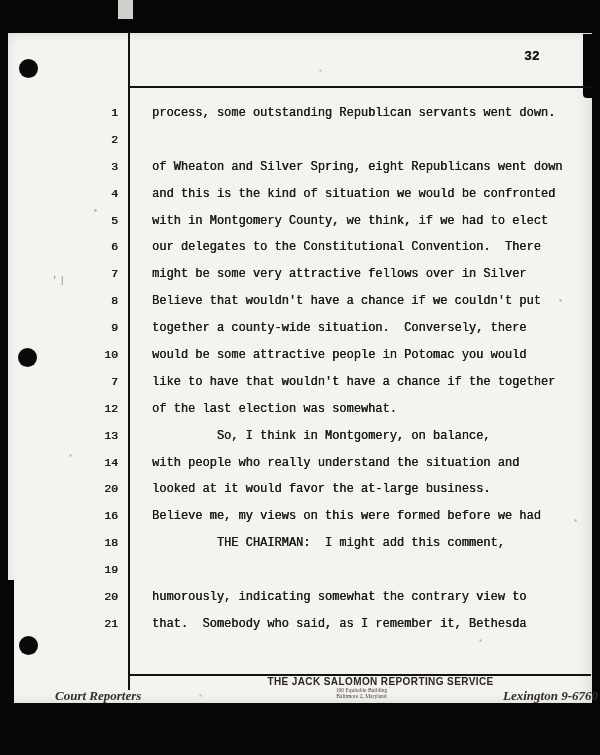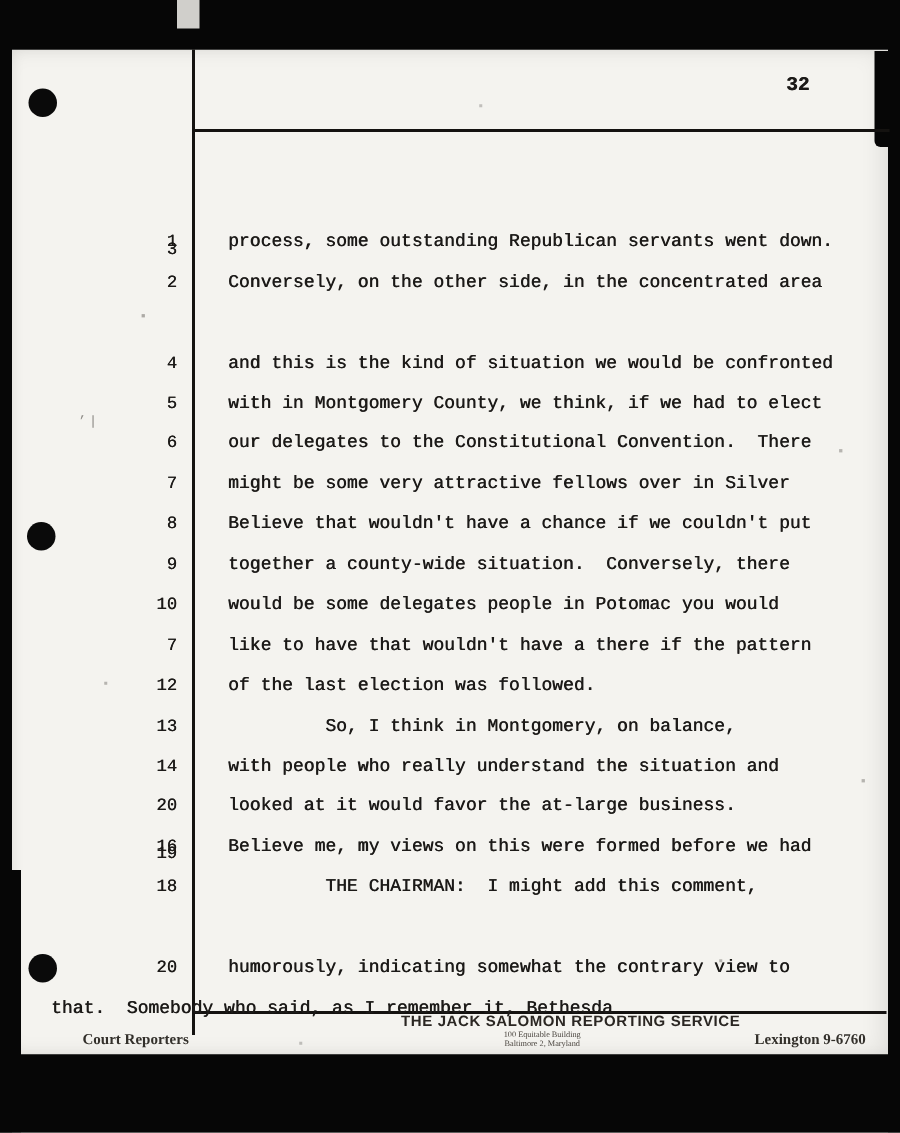--- a/index.html
+++ b/index.html
@@ -80,21 +80,20 @@
     text-align: right;
     font-size: 11.5px;
     text-shadow: 0.3px 0 0 currentColor;
   }
   .line-text {
     display: inline-block;
     padding-left: 34px;
     font-size: 12px;
     white-space: pre;
     text-shadow: 0.35px 0 0 currentColor;
-    margin-top: 48px;
   }
   
   .f-center {
     position: absolute;
     left: 130px; top: 676px;
     width: 463px;
     text-align: center;
     color: #2a2622;
   }
   .f-name {
@@ -109,22 +108,23 @@
     font-family: "Liberation Serif", "DejaVu Serif", serif;
     font-size: 5.5px;
     line-height: 6.2px;
     color: #4a453f;
     filter: blur(0.35px);
   }
   .f-left, .f-right {
     position: absolute;
     top: 688px;
     font-family: "Liberation Serif", "DejaVu Serif", serif;
+    font-style: italic;
     font-weight: bold;
-    font-size: 10px;
+    font-size: 13px;
     color: #33302b;
     filter: blur(0.25px);
     text-align: right;
   }
   .f-left  { left: 55px; }
   .f-right { left: 503px; }
   
   .speckles {
     position: absolute;
     left: 0; top: 0;
@@ -171,24 +171,24 @@
 
   <div class="pageno">32</div>
 
   <div class="lines">
       <div class="line-row">
         <span class="line-no">1</span>
         <span class="line-text">process, some outstanding Republican servants went down.</span>
       </div>
       <div class="line-row">
         <span class="line-no">2</span>
-        <span class="line-text">Conversely, on the other side, in the concentrated area</span>
       </div>
       <div class="line-row">
         <span class="line-no">3</span>
+        <span class="line-text">of Wheaton and Silver Spring, eight Republicans went down</span>
       </div>
       <div class="line-row">
         <span class="line-no">4</span>
         <span class="line-text">and this is the kind of situation we would be confronted</span>
       </div>
       <div class="line-row">
         <span class="line-no">5</span>
         <span class="line-text">with in Montgomery County, we think, if we had to elect</span>
       </div>
       <div class="line-row">
@@ -202,29 +202,29 @@
       <div class="line-row">
         <span class="line-no">8</span>
         <span class="line-text">Believe that wouldn't have a chance if we couldn't put</span>
       </div>
       <div class="line-row">
         <span class="line-no">9</span>
         <span class="line-text">together a county-wide situation.  Conversely, there</span>
       </div>
       <div class="line-row">
         <span class="line-no">10</span>
-        <span class="line-text">would be some delegates people in Potomac you would</span>
+        <span class="line-text">would be some attractive people in Potomac you would</span>
       </div>
       <div class="line-row">
         <span class="line-no">7</span>
-        <span class="line-text">like to have that wouldn't have a there if the pattern</span>
+        <span class="line-text">like to have that wouldn't have a chance if the together</span>
       </div>
       <div class="line-row">
         <span class="line-no">12</span>
-        <span class="line-text">of the last election was followed.</span>
+        <span class="line-text">of the last election was somewhat.</span>
       </div>
       <div class="line-row">
         <span class="line-no">13</span>
         <span class="line-text">         So, I think in Montgomery, on balance,</span>
       </div>
       <div class="line-row">
         <span class="line-no">14</span>
         <span class="line-text">with people who really understand the situation and</span>
       </div>
       <div class="line-row">
@@ -240,20 +240,21 @@
         <span class="line-text">         THE CHAIRMAN:  I might add this comment,</span>
       </div>
       <div class="line-row">
         <span class="line-no">19</span>
       </div>
       <div class="line-row">
         <span class="line-no">20</span>
         <span class="line-text">humorously, indicating somewhat the contrary view to</span>
       </div>
       <div class="line-row">
+        <span class="line-no">21</span>
         <span class="line-text">that.  Somebody who said, as I remember it, Bethesda</span>
       </div>
     </div>
 
   <div class="f-center">
     <div class="f-name">THE JACK SALOMON REPORTING SERVICE</div>
     <div class="f-addr">100 Equitable Building</div>
     <div class="f-addr">Baltimore 2, Maryland</div>
   </div>
   <div class="f-left">Court Reporters</div>

